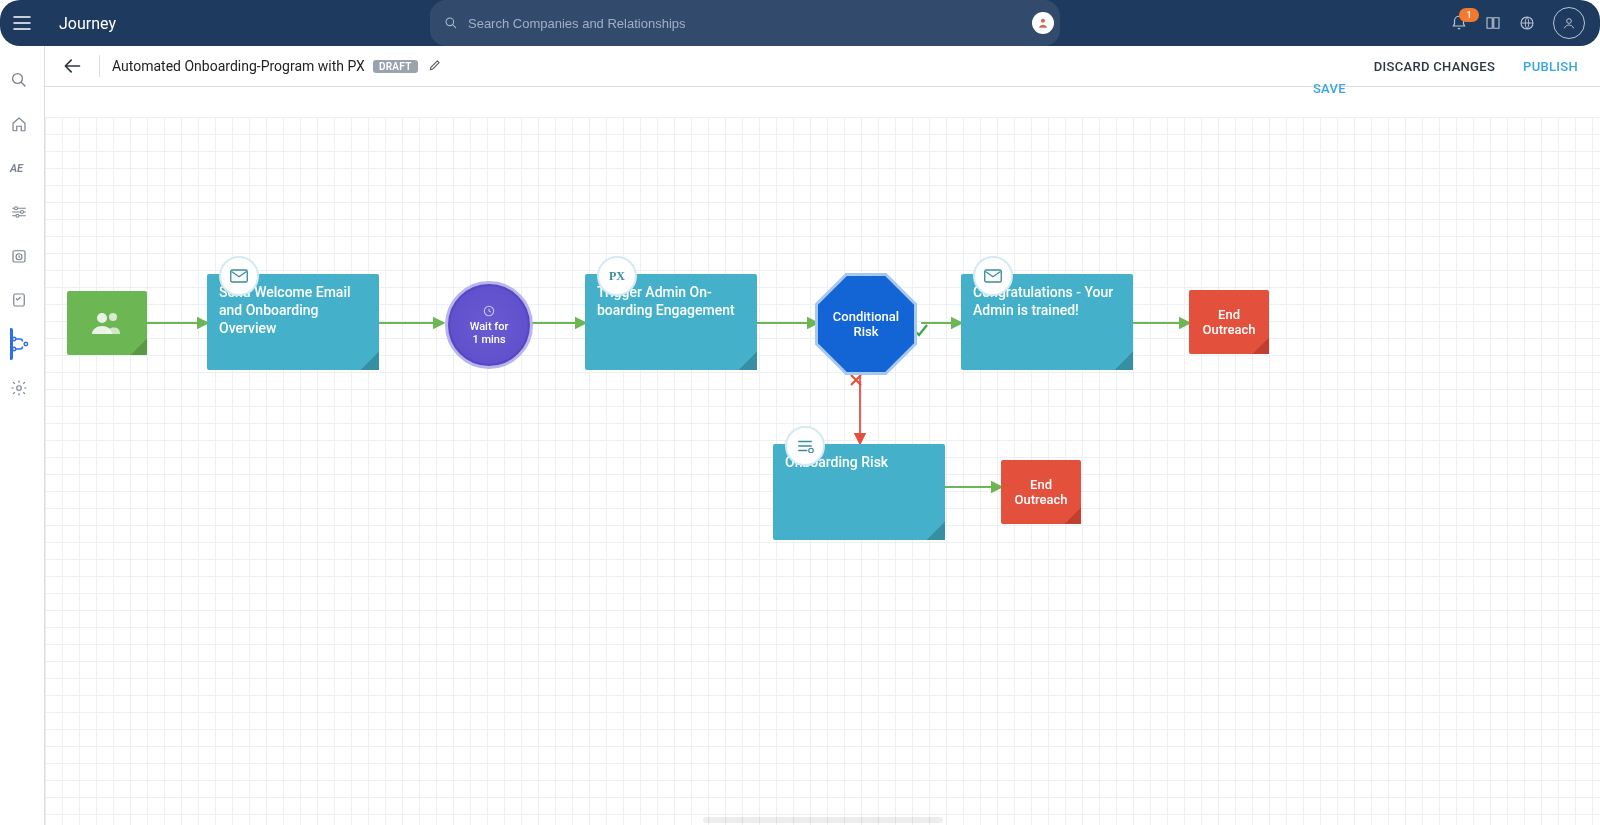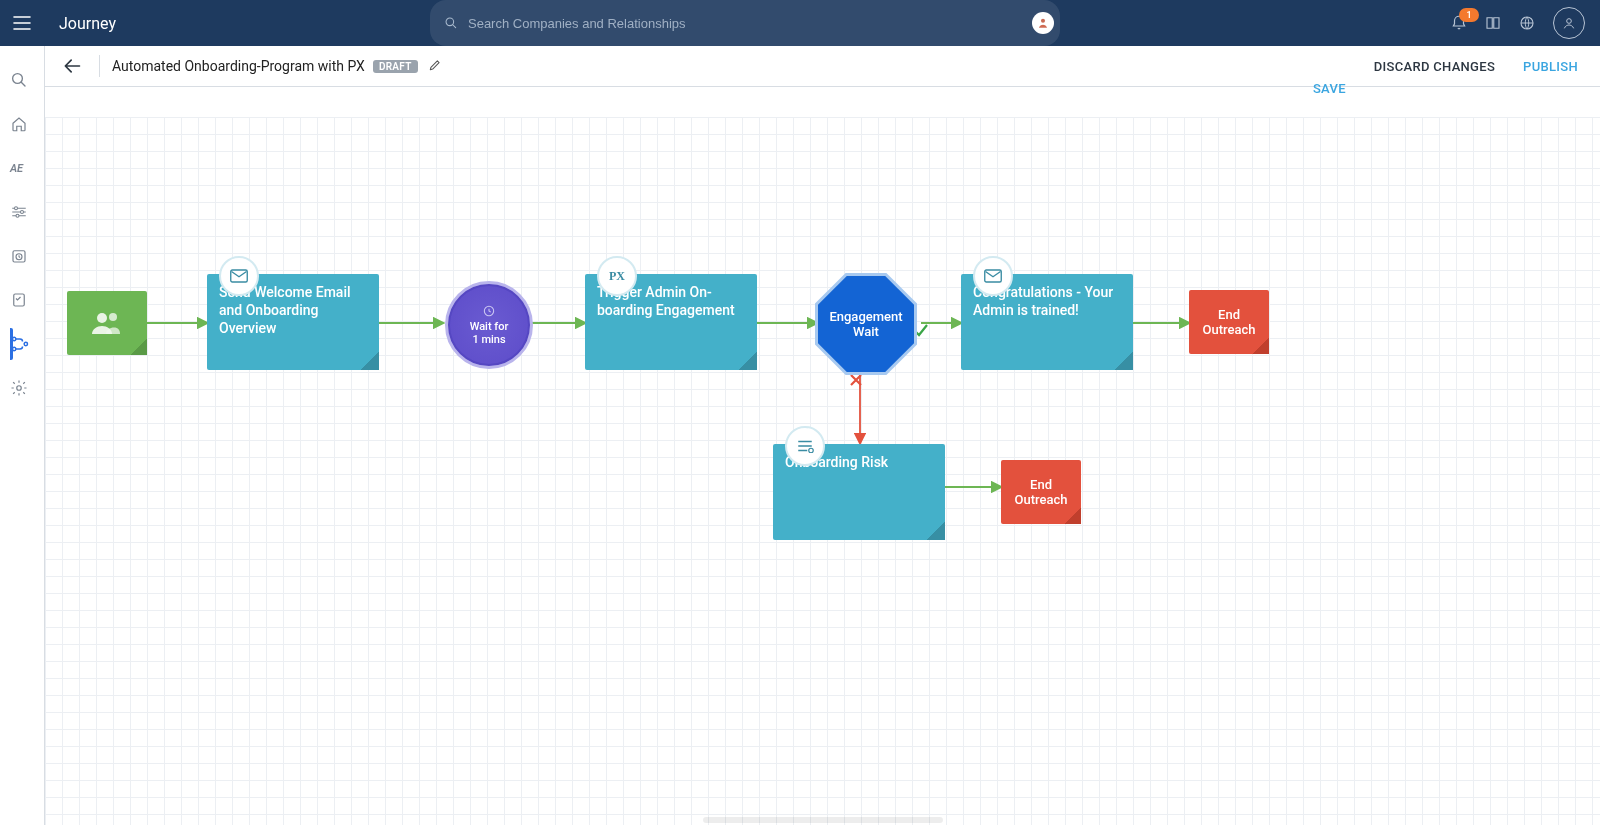--- a/index.html
+++ b/index.html
@@ -13,21 +13,21 @@
     --border:#d8dde3;
     --grid:#eceff3;
     --gray:#777;
     --gray-icon:#7a838f;
     --link-blue:#3aa5e0;
   }
   html,body{margin:0;padding:0;height:100%;font-family:-apple-system,BlinkMacSystemFont,"Segoe UI",Roboto,Helvetica,Arial,sans-serif;}
   body{background:#fff;color:#222;font-size:13px;}
 
   
-  .topbar{height:46px;background:var(--navy);display:flex;align-items:center;color:#fff;padding:0 14px 0 0;}
+  .topbar{height:46px;background:var(--navy);display:flex;align-items:center;color:#fff;padding:0 14px 0 0;border-radius:20px;}
   .hamburger{width:44px;height:46px;display:flex;align-items:center;justify-content:center;border-right:1px solid rgba(255,255,255,0);}
   .hamburger svg{stroke:#97a3b5;}
   .title{font-size:16px;padding:0 14px;flex:0 0 auto;}
   .search-pill{flex:0 0 610px;margin-left:300px;height:46px;background:rgba(255,255,255,0.09);border-radius:16px;display:flex;align-items:center;padding:0 6px 0 14px;color:#a9bace;}
   .search-pill input{flex:1;background:transparent;border:0;color:#fff;font-size:13px;outline:none;}
   .search-pill input::placeholder{color:#a0b0c4;}
   .avatar-small{width:22px;height:22px;border-radius:50%;background:#fff;margin-left:6px;display:flex;align-items:center;justify-content:center;}
   .topbar-spacer{flex:1;}
   .top-icon{width:34px;height:46px;display:flex;align-items:center;justify-content:center;position:relative;color:#b8c4d4;}
   .badge{position:absolute;top:8px;left:17px;min-width:14px;height:14px;border-radius:8px;background:#f4792e;color:#fff;font-size:9px;font-weight:600;display:flex;align-items:center;justify-content:center;padding:0 3px;}
@@ -298,21 +298,21 @@
         <div class="node process" style="left:540px;top:157px;">
           <div class="node-badge px">
               <span>PX</span>
             </div>
           <div class="label">Trigger Admin On-boarding Engagement</div>
           <div class="fold"></div>
         </div>
 
         <div class="node octagon-wrap" style="left:770px;top:156px;">
           <div class="octagon">
-              <span>Engagement Wait</span>
+              <span>Conditional Risk</span>
             </div>
         </div>
 
         <div class="node process" style="left:916px;top:157px;">
           <div class="node-badge">
             <svg width="18" height="14" viewBox="0 0 24 18" fill="none">
                 <rect x="1" y="1" width="22" height="16" rx="2" stroke="#3a8ca3" stroke-width="1.8"></rect>
                 <path d="M2 3l10 7L22 3" stroke="#3a8ca3" stroke-width="1.8"></path>
               </svg>
           </div>

